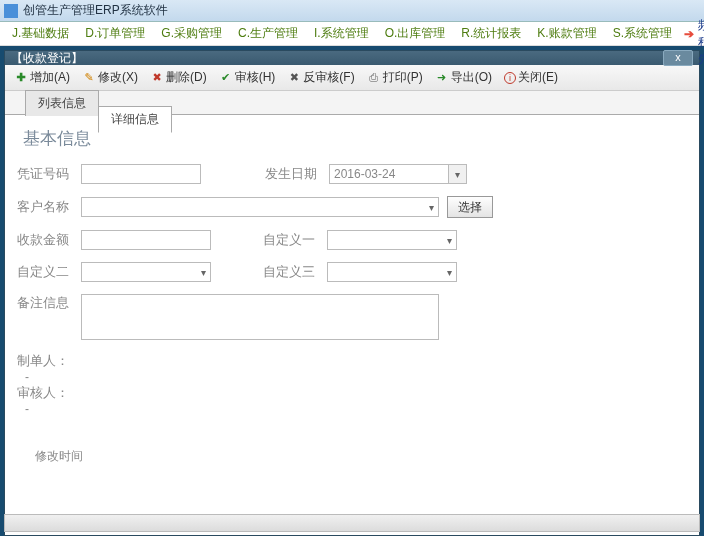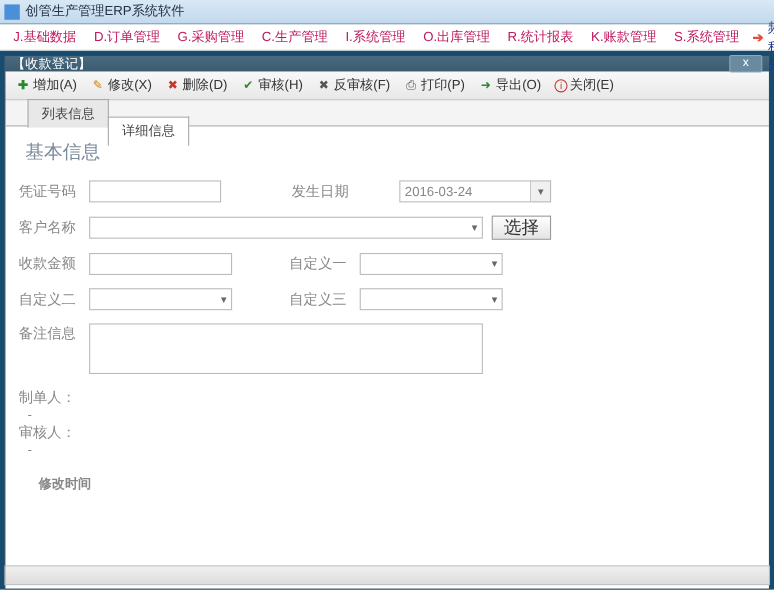--- a/index.html
+++ b/index.html
@@ -3,21 +3,21 @@
 <meta charset="utf-8">
 <style>
 * { box-sizing: border-box; margin: 0; padding: 0; }
 body { font-family: "Microsoft YaHei", SimSun, sans-serif; font-size: 12px; background: #174b6f; width: 704px; height: 536px; overflow: hidden; }
 
 .title-bar { background: linear-gradient(#d9e8f5, #c3d9ed); height: 22px; display: flex; align-items: center; padding: 0 4px; border-bottom: 1px solid #9bb; }
 .title-bar .icon { width: 14px; height: 14px; background: #4a90d9; margin-right: 5px; display: inline-block; }
 .title-bar .title { color: #234; font-size: 12px; text-align: right; }
 
 .menu-bar { background: #fff; height: 24px; display: flex; align-items: center; padding: 0 4px; border-bottom: 1px solid #ddd; }
-.menu-item { padding: 3px 8px; color: #be185d; cursor: pointer; white-space: nowrap; }
+.menu-item { padding: 3px 8px; color: #4d7c0f; cursor: pointer; white-space: nowrap; }
 .menu-arrow { color: #e74c3c; font-weight: bold; padding: 0 4px; }
 .menu-tutorial { color: #1a3a8a; }
 
 .inner-window { margin: 4px; background: #5a7a8f; border: 1px solid #2a4a5f; }
 .inner-title { background: linear-gradient(#4a6a80, #3a5a70); color: #fff; height: 14px; display: flex; align-items: center; justify-content: space-between; padding: 0 6px; font-size: 12px; }
 .inner-close { width: 30px; height: 16px; background: #6a8a9f; border: 1px solid #8aaabf; border-radius: 2px; text-align: center; line-height: 12px; cursor: pointer; color: #fff; font-size: 11px;}
 
 .toolbar { background: linear-gradient(#f8f8f8, #e8e8e8); height: 26px; display: flex; align-items: center; padding: 0 4px; border-bottom: 1px solid #ccc; gap: 2px; }
 .tool-btn { display: flex; align-items: center; gap: 2px; padding: 2px 5px; cursor: pointer; color: #333; }
 .tool-icon { width: 14px; height: 14px; display: inline-flex; align-items: center; justify-content: center; font-size: 11px; }
@@ -39,34 +39,34 @@
 
 .form-row { display: flex; align-items: center; margin-bottom: 12px; gap: 8px; }
 .label { width: 56px; text-align: left; color: #888; font-size: 13px; }
 .input { height: 20px; border: 1px solid #bbb; padding: 0 4px; font-size: 12px; background: #fff; }
 .input.w120 { width: 120px; }
 .input.w150 { width: 130px; }
 .select { height: 20px; border: 1px solid #bbb; background: #fff; position: relative; display: flex; align-items: center; padding: 0 4px; font-size: 12px; }
 .select::after { content: "▾"; position: absolute; right: 4px; color: #666; font-size: 10px; }
 .select.w130 { width: 130px; }
 .select.wlong { width: 358px; }
-.btn { height: 22px; padding: 0 10px; border: 1px solid #999; background: linear-gradient(#fefefe,#e4e4e4); cursor: pointer; font-size: 16px; color: #333; }
+.btn { height: 22px; padding: 0 10px; border: 1px solid #999; background: linear-gradient(#fefefe,#e4e4e4); cursor: pointer; font-size: 12px; color: #333; }
 
-.date-wrap { display: flex; align-items: flex-start; margin-left: 34px; }
+.date-wrap { display: flex; align-items: flex-start; }
 .date-input { width: 120px; height: 20px; border: 1px solid #bbb; padding: 0 4px; color: #888; font-size: 12px; }
 .date-pick { width: 18px; height: 20px; border: 1px solid #bbb; border-left: none; background: #f0f0f0; display: flex; align-items: center; justify-content: center; font-size: 10px; color: #666; cursor: pointer; }
 
 .textarea { width: 358px; height: 46px; border: 1px solid #bbb; resize: none; font-size: 12px; padding: 2px 4px; }
 .gap-col { width: 48px; }
 
 .info-row { display: flex; margin-top: 8px; color: #888; flex-direction: column; }
 .info-row .label { color: #888; }
 .info-val { width: 150px; color: #888; padding-left: 8px; }
 
-.modify-time { color: #888; margin: 16px 0 0 18px; font-weight: bold; }
+.modify-time { color: #888; margin: 32px 0 0 18px; }
 
 .status-bar { position: absolute; bottom: 4px; left: 4px; right: 4px; height: 18px; background: linear-gradient(#f0f0f0,#dcdcdc); border: 1px solid #bbb; }
 </style>
 </head>
 <body>
 
 <div class="title-bar">
   <span class="icon"></span>
   <span class="title">创管生产管理ERP系统软件</span>
 </div>

